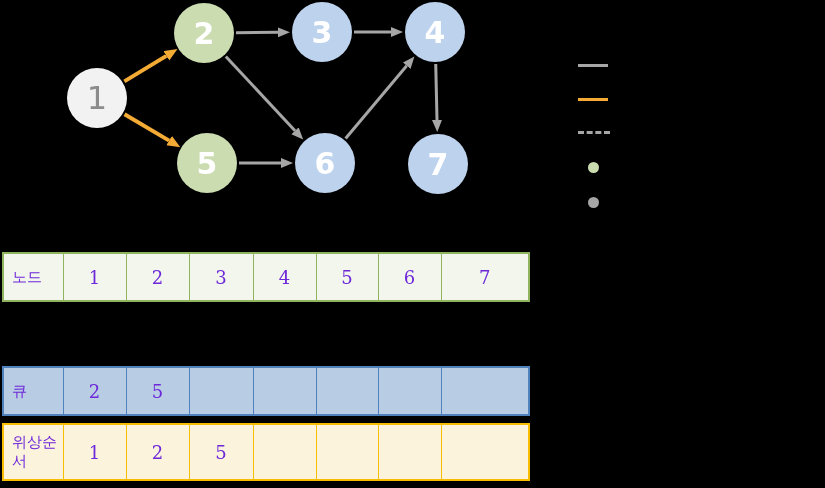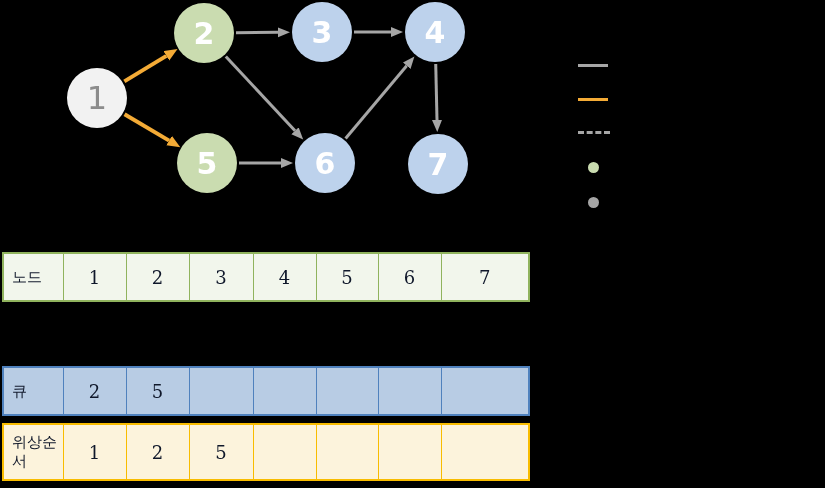--- a/index.html
+++ b/index.html
@@ -28,21 +28,21 @@
   
   table.tbl {
     position: absolute;
     border-collapse: collapse;
     table-layout: fixed;
   }
   .tbl td {
     overflow: hidden;
     vertical-align: middle;
     text-align: center;
-    color: #0f172a;
+    color: #6d28d9;
     font-family: "DejaVu Serif", "DejaVu Sans", serif;
     font-size: 18px;
     padding: 0;
   }
   .tbl td.hdr {
     text-align: left;
     padding-left: 8px;
     font-size: 15px;
     line-height: 1.25;
     word-break: break-all;

